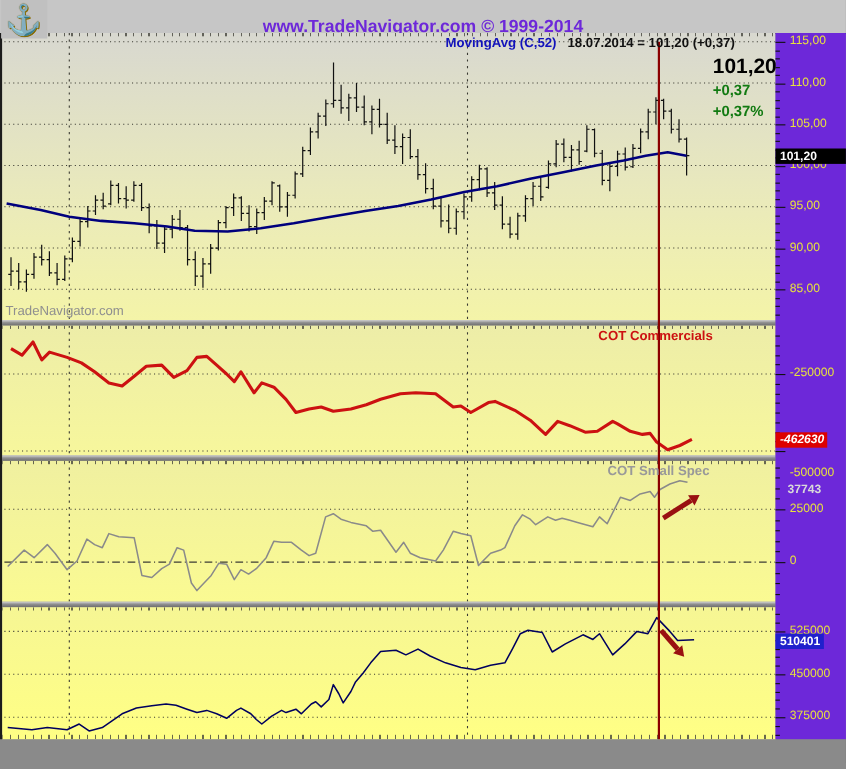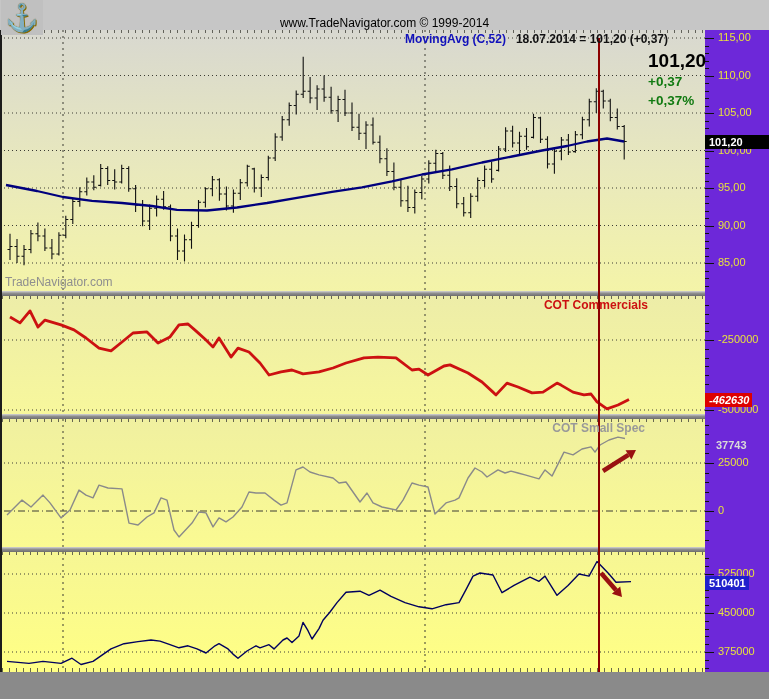--- a/index.html
+++ b/index.html
@@ -4,21 +4,21 @@
 <style>
   html,body{margin:0;padding:0;background:#666;}
   #app{position:relative;width:769px;height:699px;overflow:hidden;
        font-family:"Liberation Sans",sans-serif;background:#8a8a8a;}
   
   #header{position:absolute;left:0;top:0;width:769px;height:30px;background:#c6c6c6;
           border-bottom:1px solid #222;}
   #title{position:absolute;left:0;top:2px;width:100%;text-align:center;
          font-size:12.5px;font-weight:bold;color:#111;}
   #subtitle{position:absolute;left:0;top:16px;width:100%;text-align:center;
-            font-size:12px;color:#000000;}
+            font-size:16px;color:#6d28d9;font-weight:bold;}
   #logo{position:absolute;left:1px;top:0;width:42px;height:35px;background:#c0c0c0;
         z-index:9;display:flex;align-items:center;justify-content:center;
         font-size:27px;color:#d9a916;text-shadow:0 0 1px #7a5c00,1px 1px 0 #8a6d00;}
   
   #plot{position:absolute;left:0;top:30px;width:705px;height:642px;
         border-left:2px solid #1c1c1c;box-sizing:border-box;}
   .panel{position:absolute;left:0;width:703px;overflow:hidden;}
   #panel-0{top:0;height:261px;background:linear-gradient(180deg,#d8d8d0 0%,#e9e9bc 55%,#f4f4a8 100%);}
   #panel-1{top:266px;height:118px;background:linear-gradient(180deg,#ededa8 0%,#f7f79c 100%);}
   #panel-2{top:389px;height:128px;background:linear-gradient(180deg,#f0f0a0 0%,#fafa92 100%);}
@@ -193,21 +193,21 @@
       <div class="tick" style="top: 310px; width: 9px;"></div>
       <div class="tick" style="top: 318.8px; width: 4px;"></div>
       <div class="tick" style="top: 327.5px; width: 4px;"></div>
       <div class="tick" style="top: 336.3px; width: 4px;"></div>
       <div class="tick" style="top: 345px; width: 4px;"></div>
       <div class="tick" style="top: 353.8px; width: 4px;"></div>
       <div class="tick" style="top: 362.5px; width: 4px;"></div>
       <div class="tick" style="top: 371.3px; width: 4px;"></div>
       <div class="tick" style="top: 380px; width: 9px;"></div>
       <div class="axis-label" style="top: 303px;">-250000</div>
-      <div class="axis-label" style="top: 373px; text-align: right;">-500000</div>
+      <div class="axis-label" style="top: 394px; text-align: right;">-500000</div>
       <div class="axis-box" style="background: rgb(221, 0, 0); left: 0px; color: rgb(255, 255, 255); top: 362.5px; font-style: italic;">-462630</div>
       <div class="tick" style="top: 394.6px; width: 4px;"></div>
       <div class="tick" style="top: 404.2px; width: 4px;"></div>
       <div class="tick" style="top: 413.8px; width: 4px;"></div>
       <div class="tick" style="top: 423.4px; width: 4px;"></div>
       <div class="tick" style="top: 433px; width: 9px;"></div>
       <div class="tick" style="top: 442.6px; width: 4px;"></div>
       <div class="tick" style="top: 452.2px; width: 4px;"></div>
       <div class="tick" style="top: 461.8px; width: 4px;"></div>
       <div class="tick" style="top: 471.4px; width: 4px;"></div>

